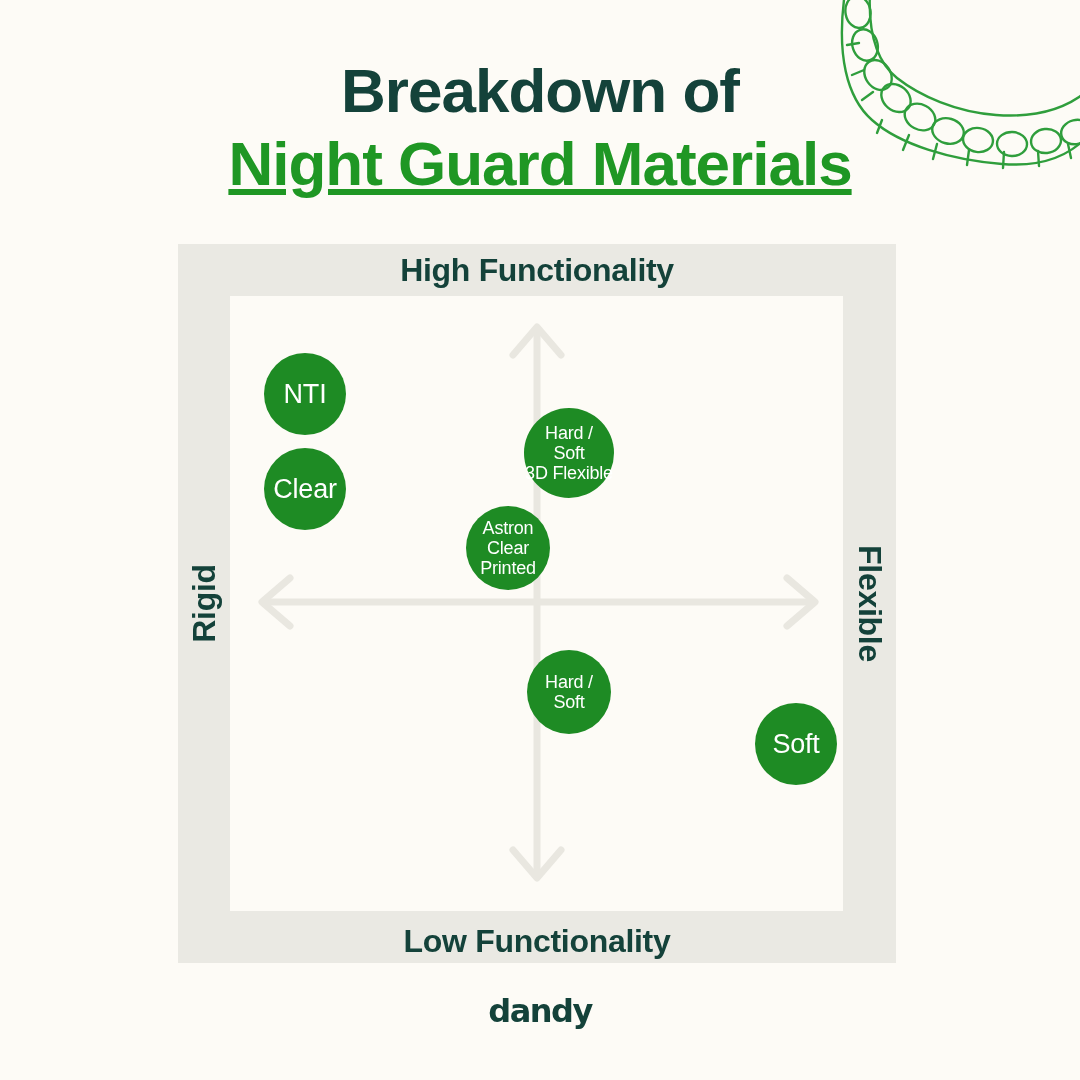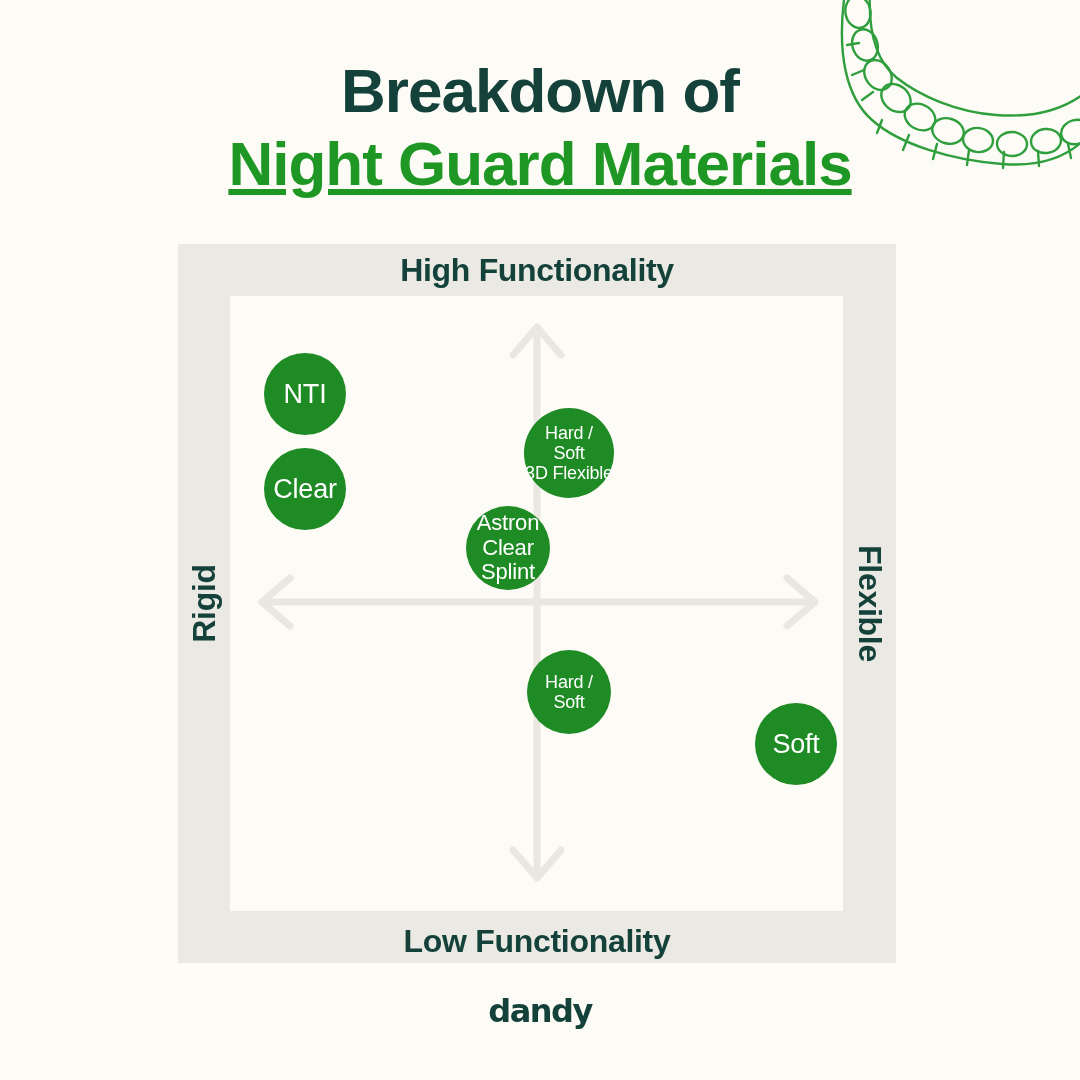--- a/index.html
+++ b/index.html
@@ -123,24 +123,24 @@
         <div>NTI</div>
       </div>
       <div class="bubble" style="left: 264px; top: 448px; height: 82px; width: 82px; font-size: 27px;">
         <div>Clear</div>
       </div>
       <div class="bubble" style="left: 524px; top: 408px; height: 90px; width: 90px; font-size: 18px;">
         <div>Hard /</div>
         <div>Soft</div>
         <div>3D Flexible</div>
       </div>
-      <div class="bubble" style="left: 466px; top: 506px; height: 84px; width: 84px; font-size: 22px;">
+      <div class="bubble" style="left: 466px; top: 506px; height: 84px; width: 84px; font-size: 18px;">
         <div>Astron</div>
         <div>Clear</div>
-        <div>Splint</div>
+        <div>Printed</div>
       </div>
       <div class="bubble" style="left: 527px; top: 650px; height: 84px; width: 84px; font-size: 18px;">
         <div>Hard /</div>
         <div>Soft</div>
       </div>
       <div class="bubble" style="left: 755px; top: 703px; height: 82px; width: 82px; font-size: 27px;">
         <div>Soft</div>
       </div>
     </div>
 

